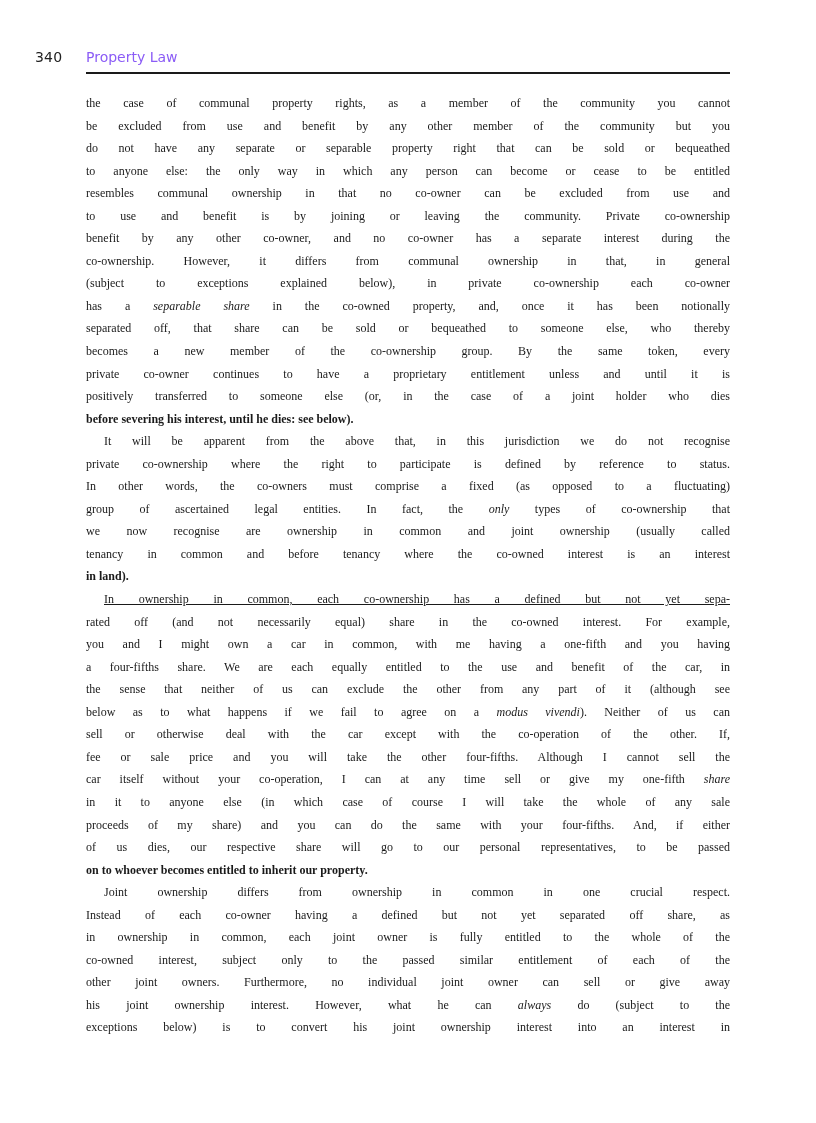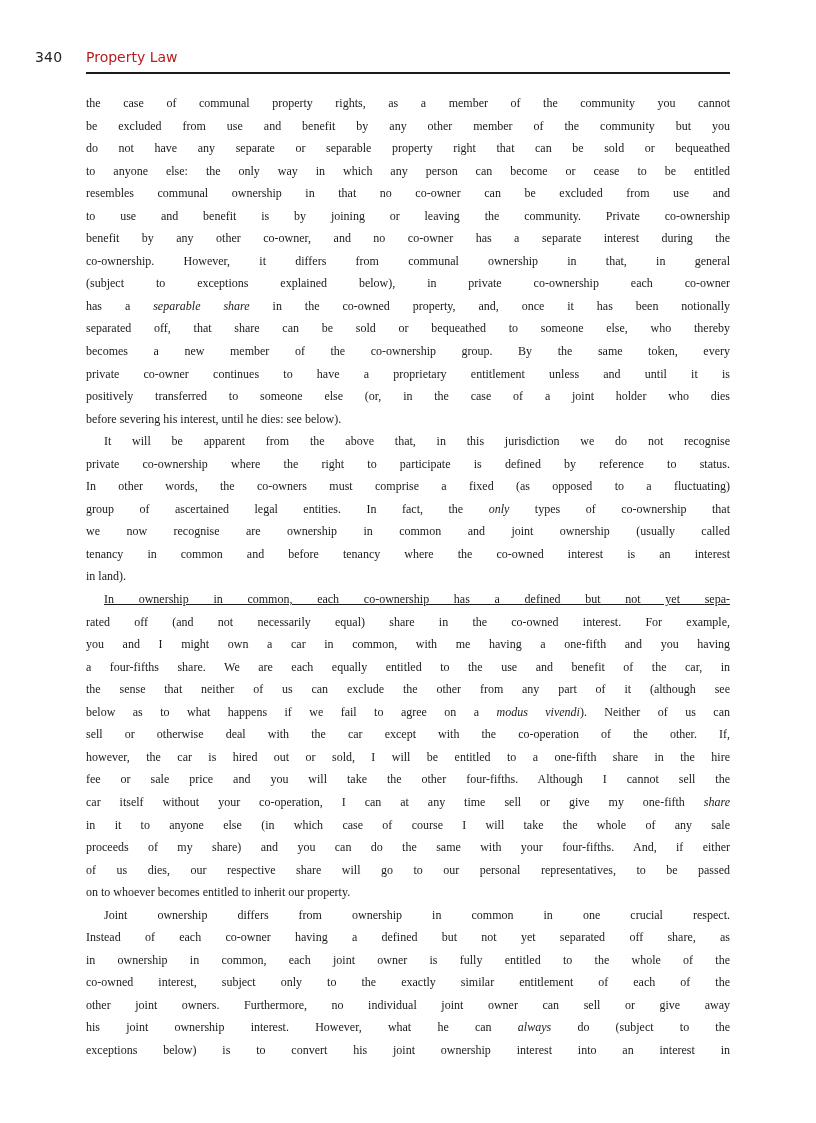--- a/index.html
+++ b/index.html
@@ -1,24 +1,24 @@
 <!DOCTYPE html>
 <html><head>
   <meta charset="utf-8">
   <style>
     html, body { margin: 0; padding: 0; background: #ffffff; }
     body { width: 816px; height: 1123px; position: relative; overflow: hidden; color: #1a1a1a; }
     .header { position: absolute; top: 46px; left: 0; width: 764px; height: 30px; }
     .page-number { position: absolute; left: 35px; top: 3px; font-family: "DejaVu Sans", sans-serif; font-size: 14px; color: #222; letter-spacing: 0.2px; }
-    .running-head { position: absolute; left: 86px; top: 3px; font-family: "DejaVu Sans", sans-serif; font-size: 14px; color: #b91c1c; }
+    .running-head { position: absolute; left: 86px; top: 3px; font-family: "DejaVu Sans", sans-serif; font-size: 14px; color: #8b5cf6; }
     .rule { position: absolute; left: 86px; top: 26px; width: 644px; height: 2px; background: #1a1a1a; }
     .body-text { position: absolute; left: 86px; top: 92px; width: 644px; font-family: "Liberation Serif", serif; font-size: 12px; line-height: 22.55px; text-align: justify; }
     .body-text p { margin: 0; }
     .line { display: block; text-align: justify; text-align-last: justify; white-space: nowrap; height: 22.55px; overflow: visible; }
-    .line.last { text-align-last: left; }
+    .line.last { text-align-last: left; font-weight: bold; }
     em { font-style: italic; }
   </style>
 </head>
 <body>
 
 <div class="header">
   <span class="page-number">340</span>
   <span class="running-head">Property Law</span>
   <div class="rule"></div>
 </div>
@@ -51,30 +51,29 @@
       <span class="line last">in land).</span>
     </p>
     <p>
       <span class="line" style="text-indent: 18px; text-decoration: underline;">In ownership in common, each co-ownership has a defined but not yet sepa-</span>
       <span class="line">rated off (and not necessarily equal) share in the co-owned interest. For example,</span>
       <span class="line">you and I might own a car in common, with me having a one-fifth and you having</span>
       <span class="line">a four-fifths share. We are each equally entitled to the use and benefit of the car, in</span>
       <span class="line">the sense that neither of us can exclude the other from any part of it (although see</span>
       <span class="line">below as to what happens if we fail to agree on a <em>modus vivendi</em>). Neither of us can</span>
       <span class="line">sell or otherwise deal with the car except with the co-operation of the other. If,</span>
-      <span class="line">however, the car is hired out or sold, I will be entitled to a one-fifth share in the hire</span>
       <span class="line">fee or sale price and you will take the other four-fifths. Although I cannot sell the</span>
       <span class="line">car itself without your co-operation, I can at any time sell or give my one-fifth <em>share</em></span>
       <span class="line">in it to anyone else (in which case of course I will take the whole of any sale</span>
       <span class="line">proceeds of my share) and you can do the same with your four-fifths. And, if either</span>
       <span class="line">of us dies, our respective share will go to our personal representatives, to be passed</span>
       <span class="line last">on to whoever becomes entitled to inherit our property.</span>
     </p>
     <p>
       <span class="line" style="text-indent: 18px;">Joint ownership differs from ownership in common in one crucial respect.</span>
       <span class="line">Instead of each co-owner having a defined but not yet separated off share, as</span>
       <span class="line">in ownership in common, each joint owner is fully entitled to the whole of the</span>
-      <span class="line">co-owned interest, subject only to the exactly similar entitlement of each of the</span>
+      <span class="line">co-owned interest, subject only to the passed similar entitlement of each of the</span>
       <span class="line">other joint owners. Furthermore, no individual joint owner can sell or give away</span>
       <span class="line">his joint ownership interest. However, what he can <em>always</em> do (subject to the</span>
       <span class="line">exceptions below) is to convert his joint ownership interest into an interest in</span>
     </p>
   </div>
 
 </body></html>

